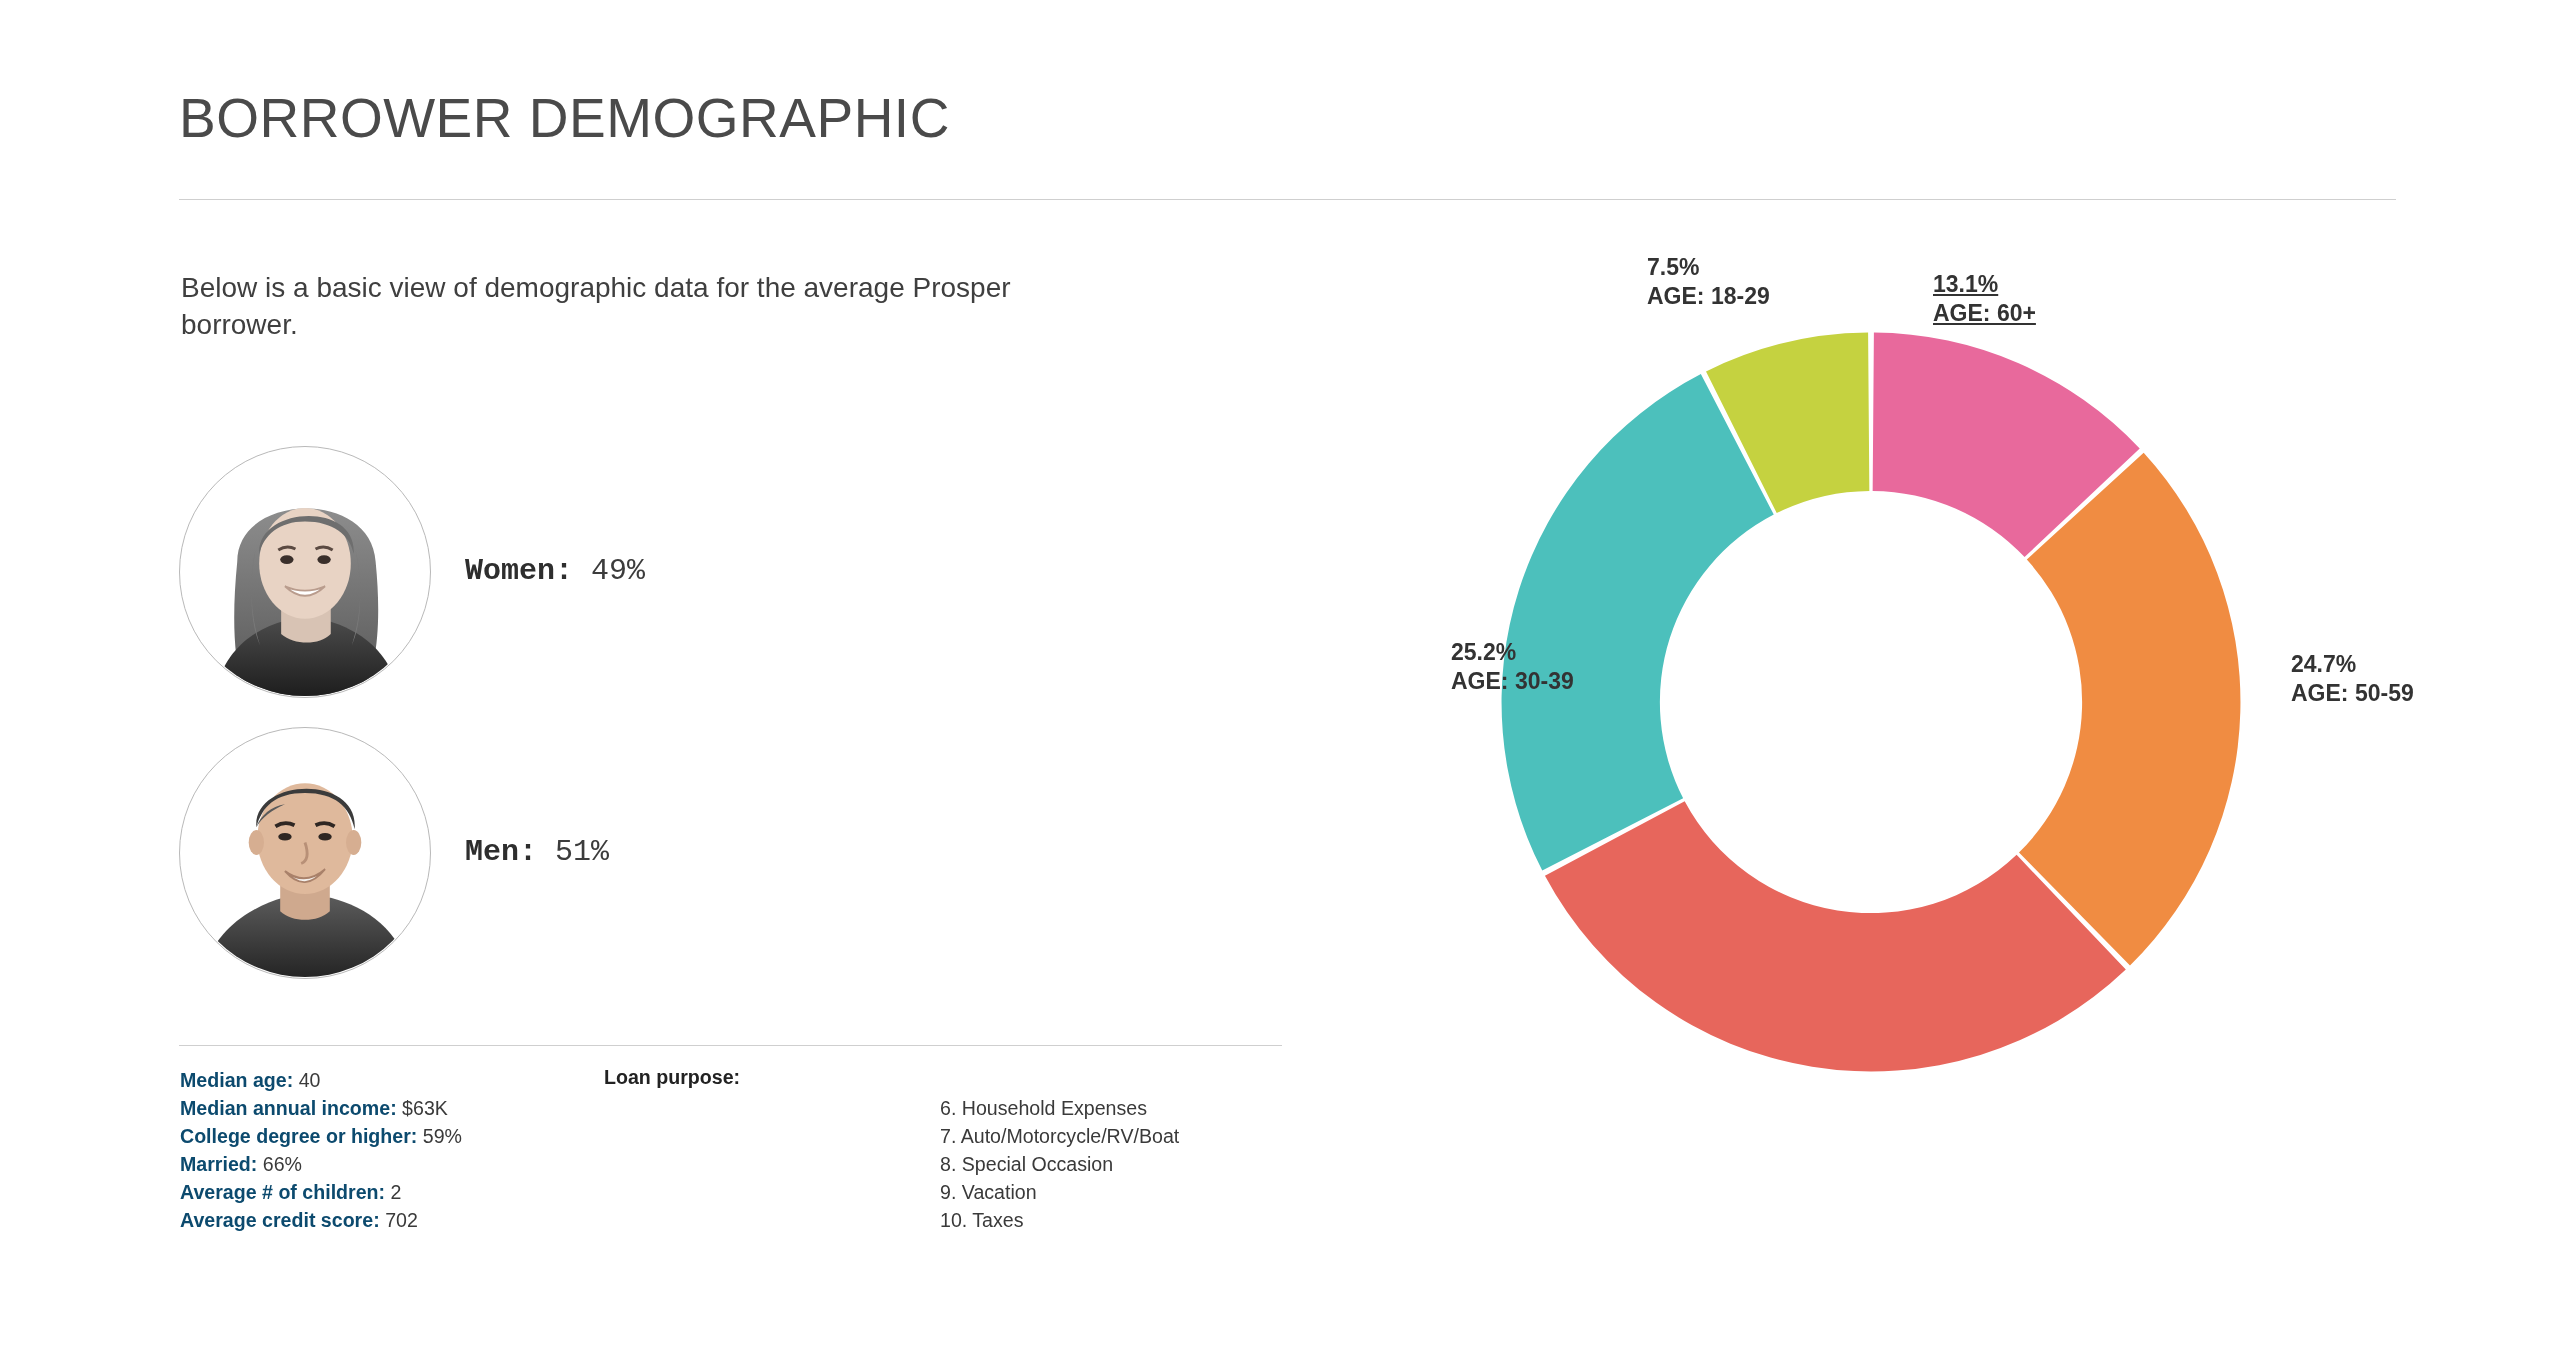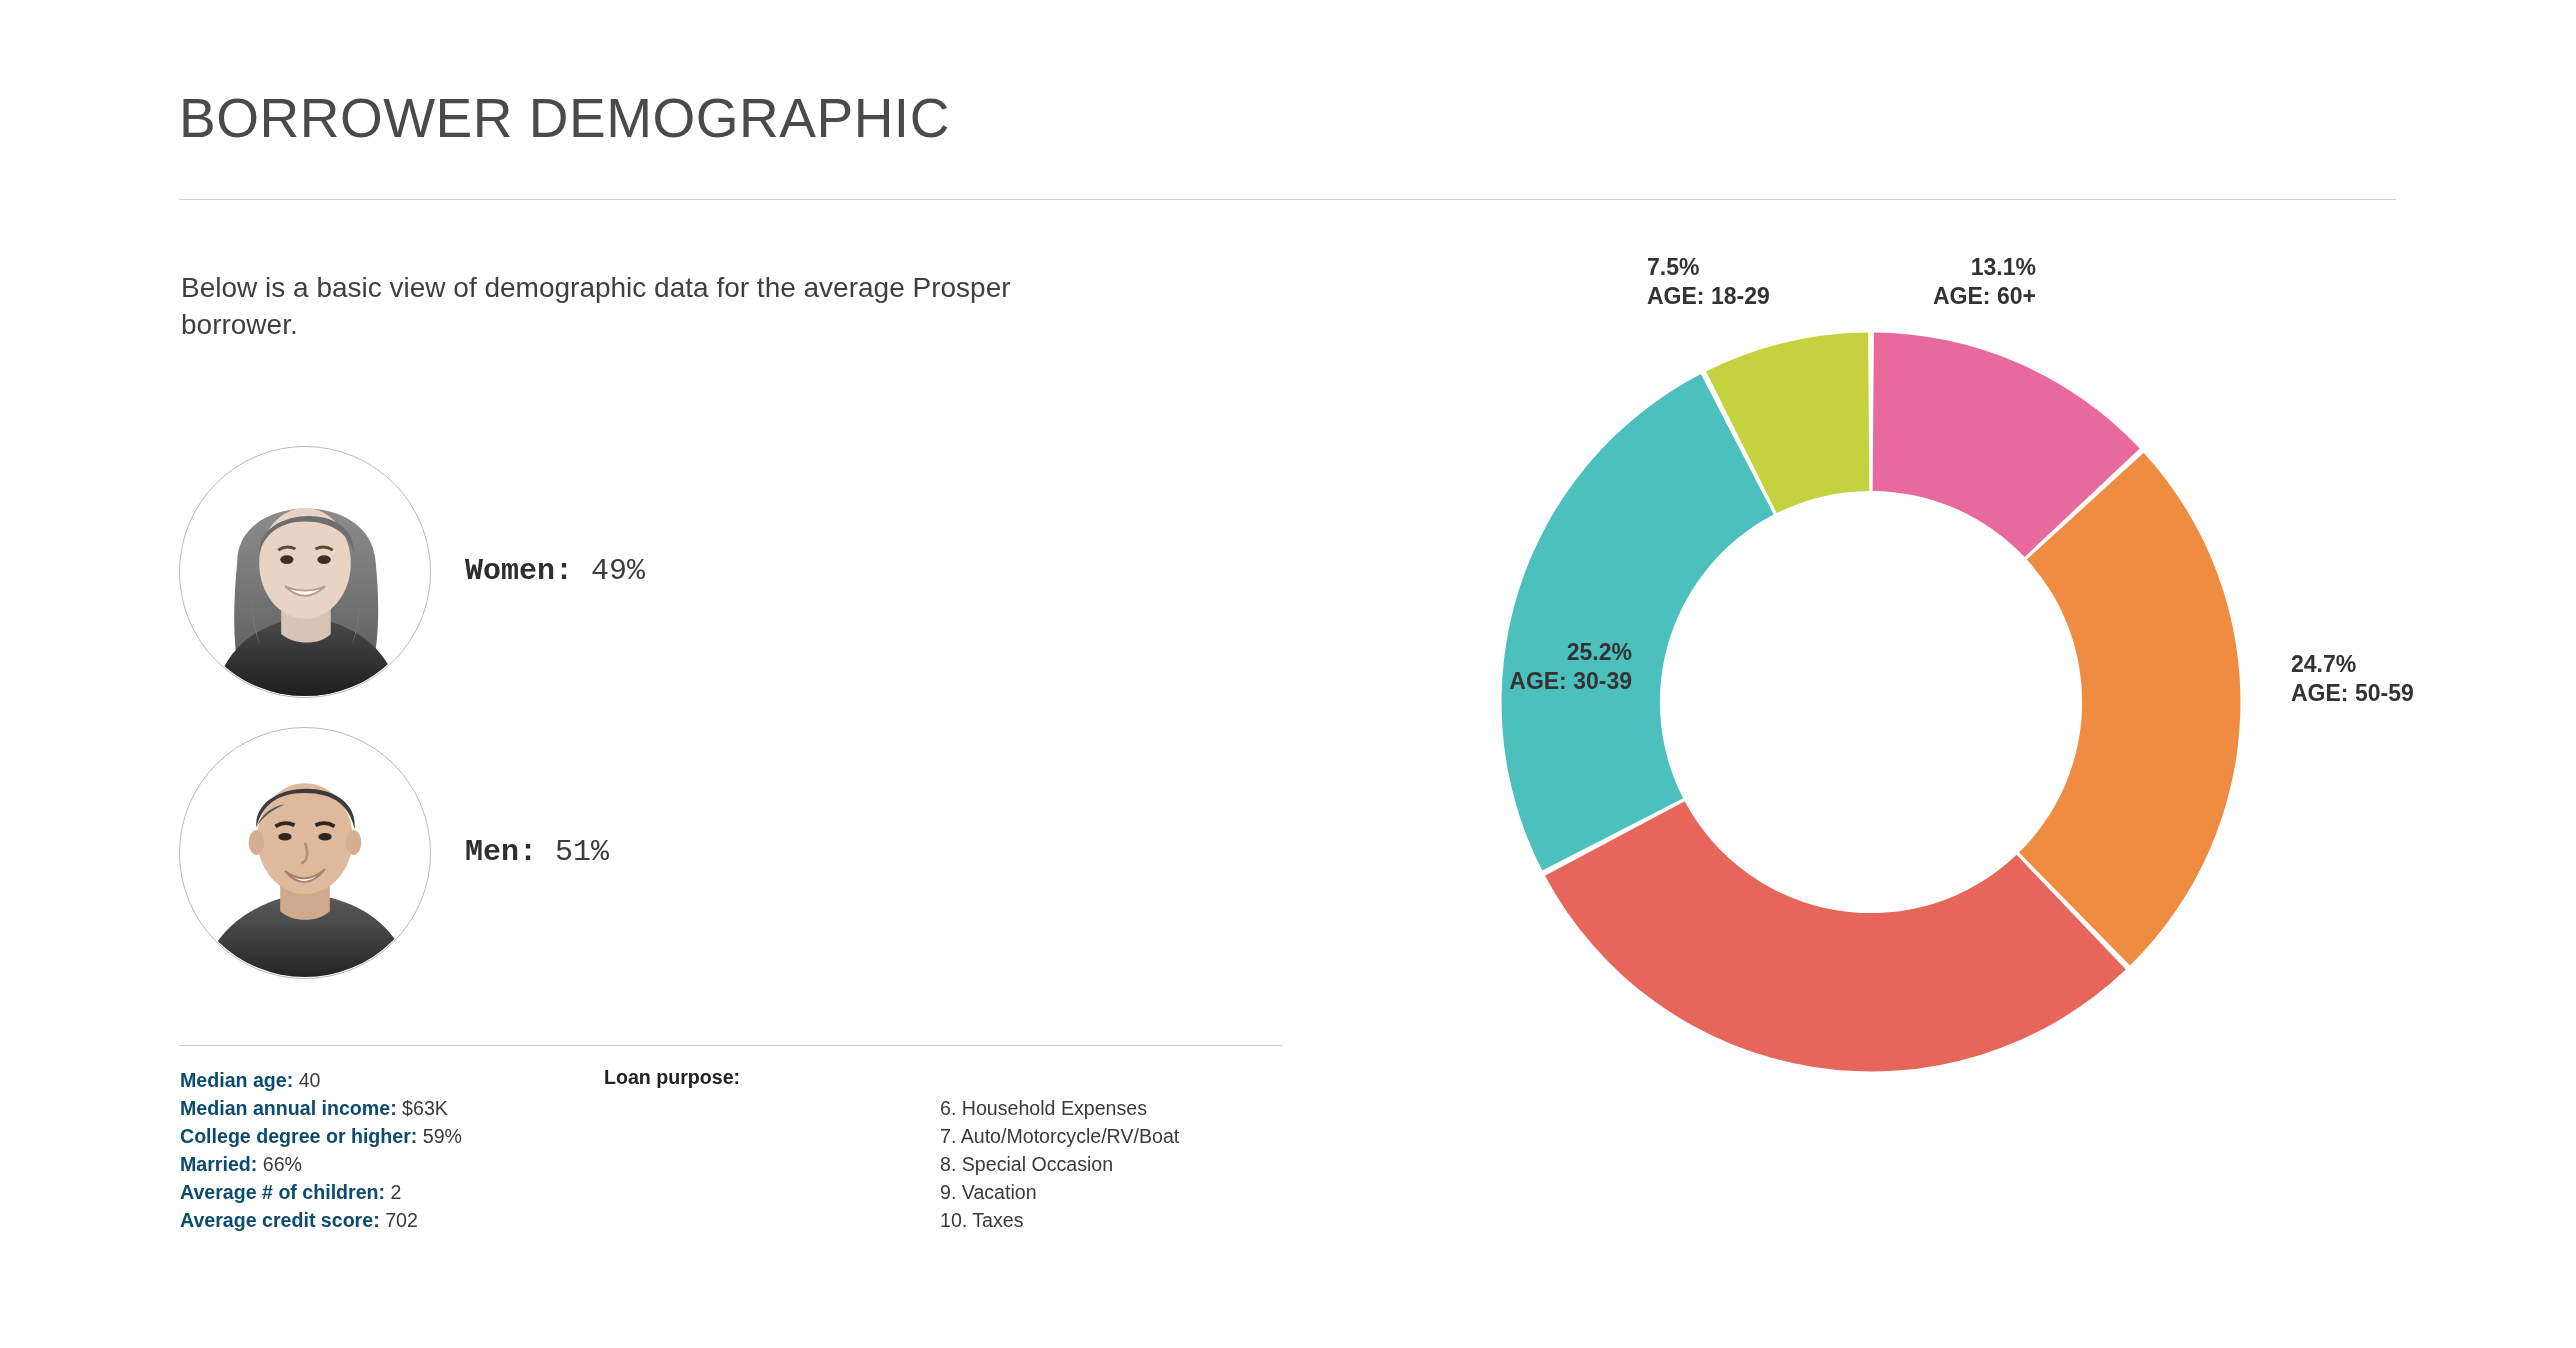--- a/index.html
+++ b/index.html
@@ -144,24 +144,24 @@
   }
 
   .slice-label {
     position: absolute;
     font-size: 23px;
     font-weight: bold;
     line-height: 29px;
     white-space: nowrap;
   }
   .slice-label.lbl-1829 { left: 196px; top: 33px; text-align: left; }
-  .slice-label.lbl-60   { left: 482px; top: 33px; text-align: right; }
+  .slice-label.lbl-60   { left: 482px; top: 50px; text-align: left; text-decoration: underline; }
   .slice-label.lbl-5059 { left: 840px; top: 430px; text-align: left; }
   .slice-label.lbl-4049 { left: 539px; top: 893px; text-align: right; }
-  .slice-label.lbl-3039 { left: 0px;   top: 418px; text-align: right; width: 181px; }
+  .slice-label.lbl-3039 { left: 0px;   top: 418px; width: 181px; }
   .slice-label.lbl-4049 { left: 401px; top: 893px; width: 277px; text-align: right; }
 </style>
 </head>
 <body>
 
 <div class="page">
 
   <div class="title">BORROWER DEMOGRAPHIC</div>
   <div class="title-rule"></div>
 

